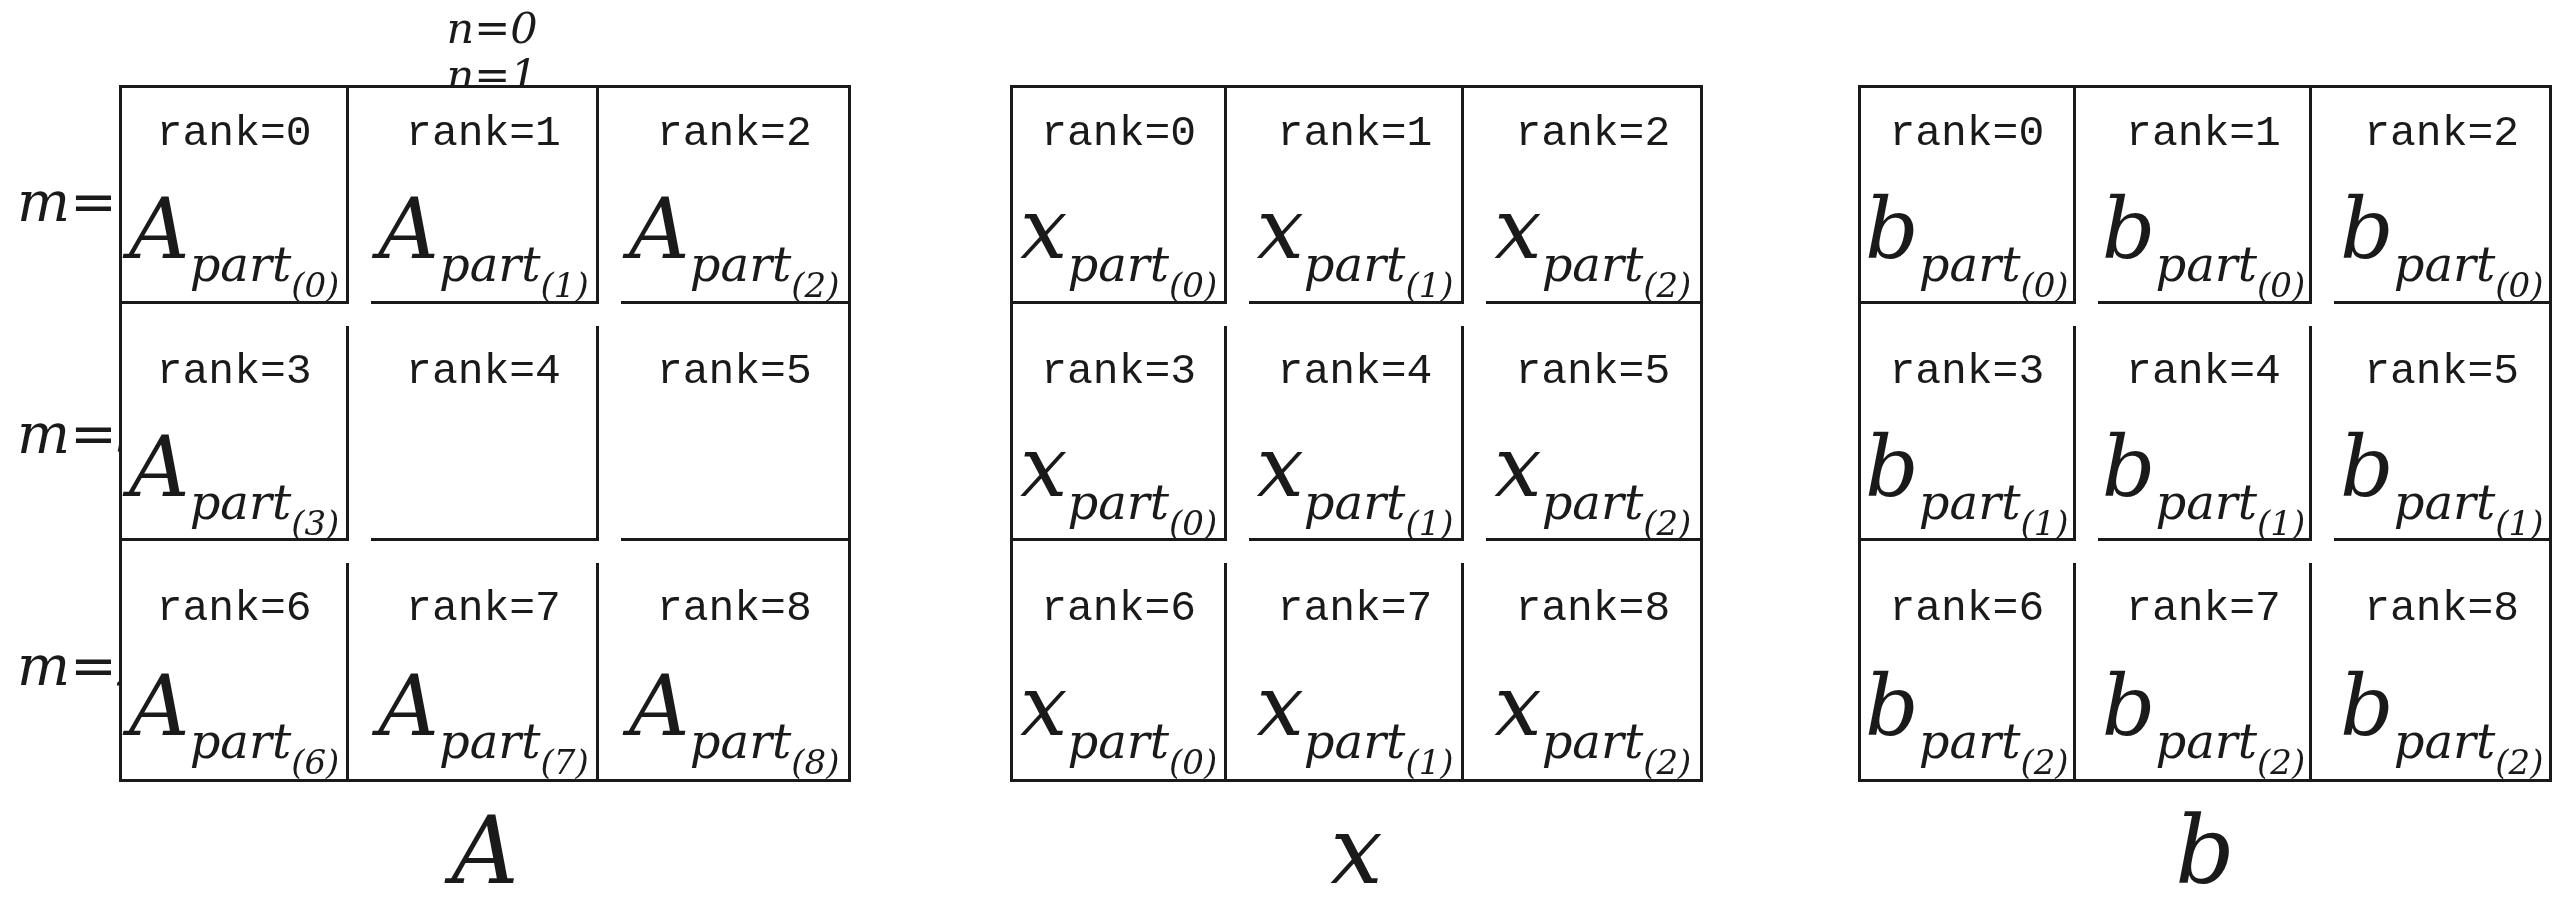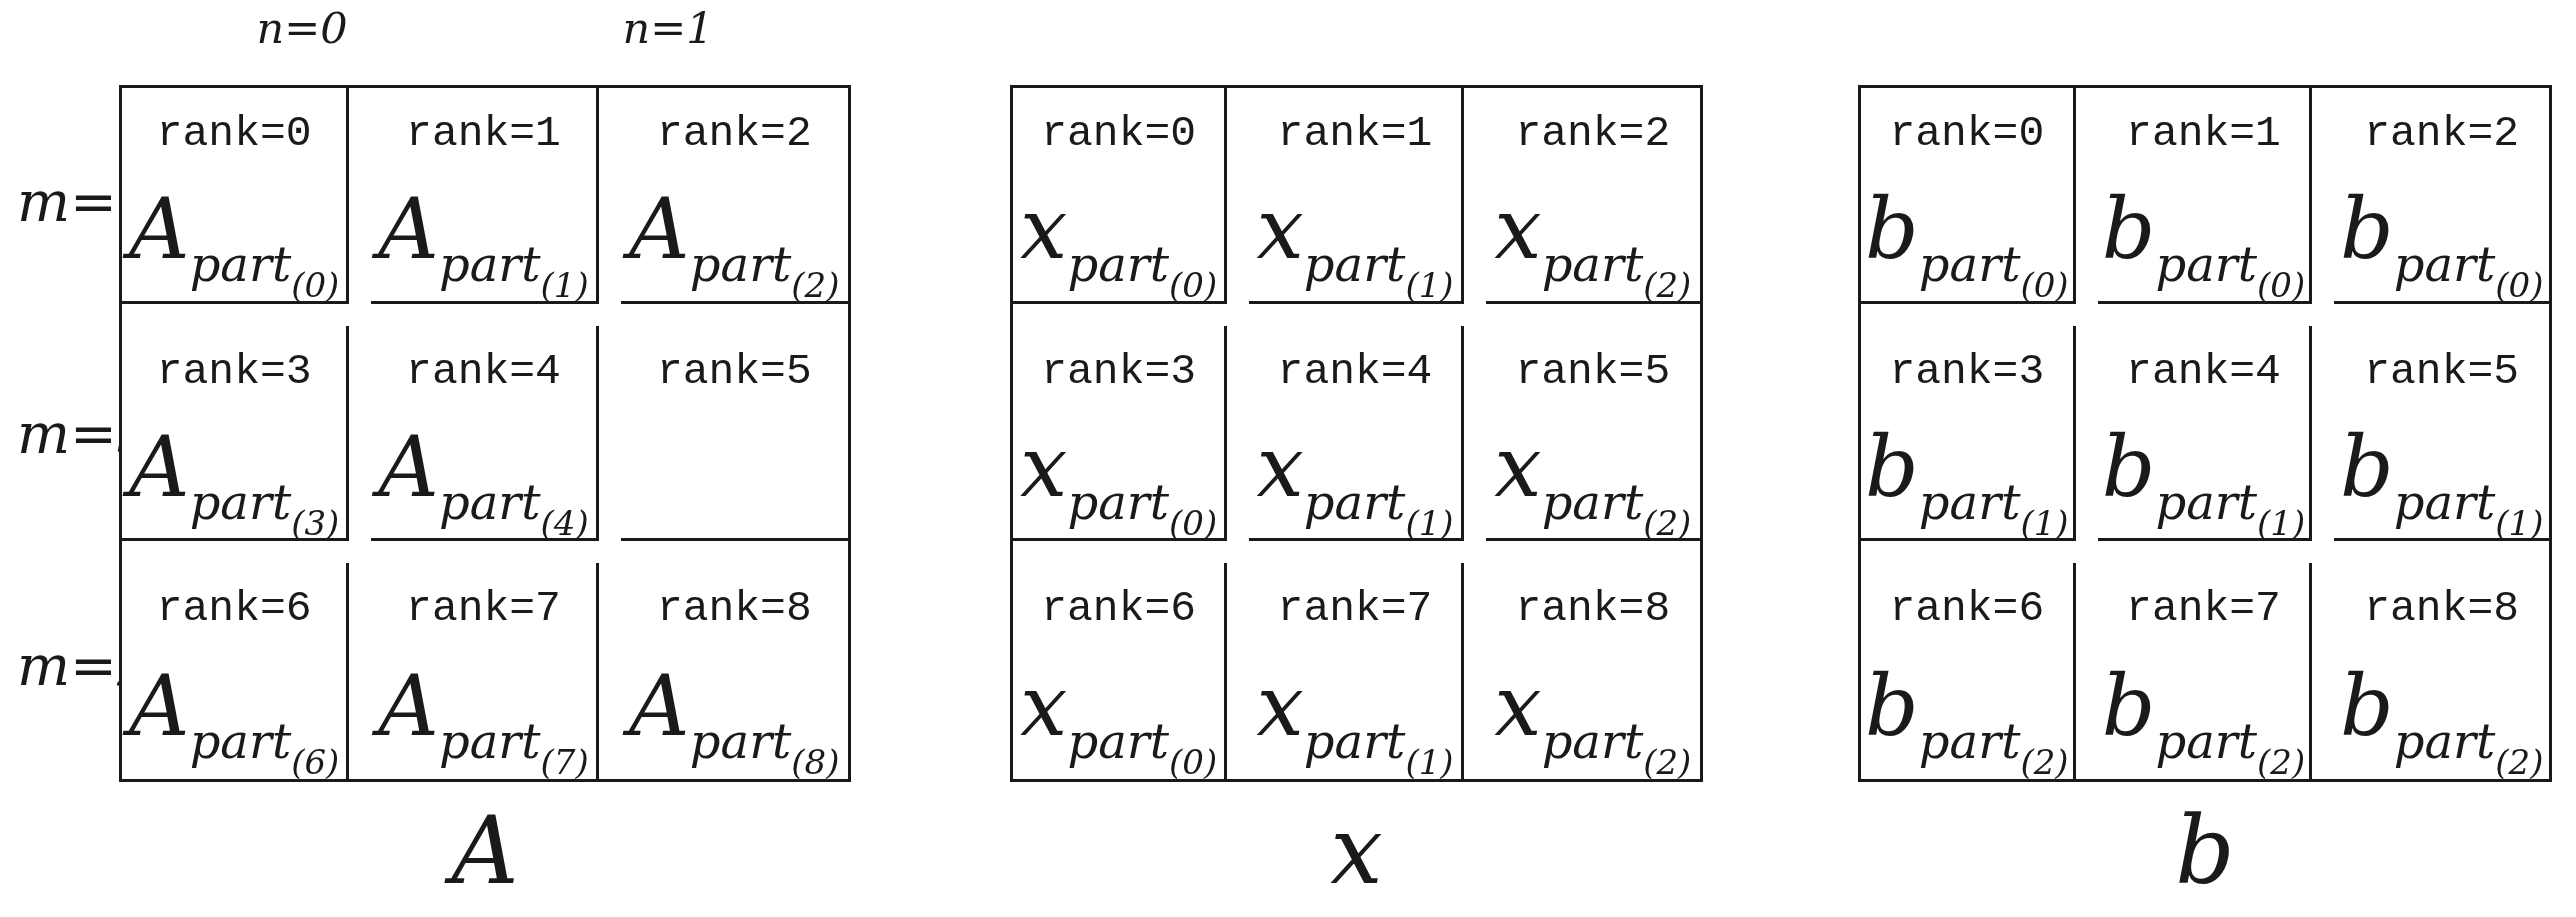--- a/index.html
+++ b/index.html
@@ -76,24 +76,24 @@
   .sym .idx {
     display: inline-block;
     font-size: 34px;
     transform: translateY(15.5px);
   }
 
   
   .col-headers {
     position: absolute;
     top: 4.7px;
-    left: 119px;
+    left: 126px;
     width: 732px;
     display: grid;
-    grid-template-columns: repeat(2, 1fr);
+    grid-template-columns: repeat(1, 1fr);
     text-align: center;
     font-family: "DejaVu Serif", serif;
     font-style: italic;
     font-size: 43px;
     line-height: 1.1;
   }
   .row-labels {
     position: absolute;
     left: 17px;
     top: 85px;
@@ -156,23 +156,20 @@
         </div>
     </div>
     <div class="cell">
       <div class="rank">rank=3</div>
       <div class="symwrap">
           <span class="sym"><span class="base">A</span><span class="subword"><span>part</span><span class="idx">(3)</span></span></span>
         </div>
     </div>
     <div class="cell">
       <div class="rank">rank=4</div>
-      <div class="symwrap">
-          <span class="sym"><span class="base">A</span><span class="subword"><span>part</span><span class="idx">(4)</span></span></span>
-        </div>
     </div>
     <div class="cell">
       <div class="rank">rank=5</div>
     </div>
     <div class="cell">
       <div class="rank">rank=6</div>
       <div class="symwrap">
           <span class="sym"><span class="base">A</span><span class="subword"><span>part</span><span class="idx">(6)</span></span></span>
         </div>
     </div>

